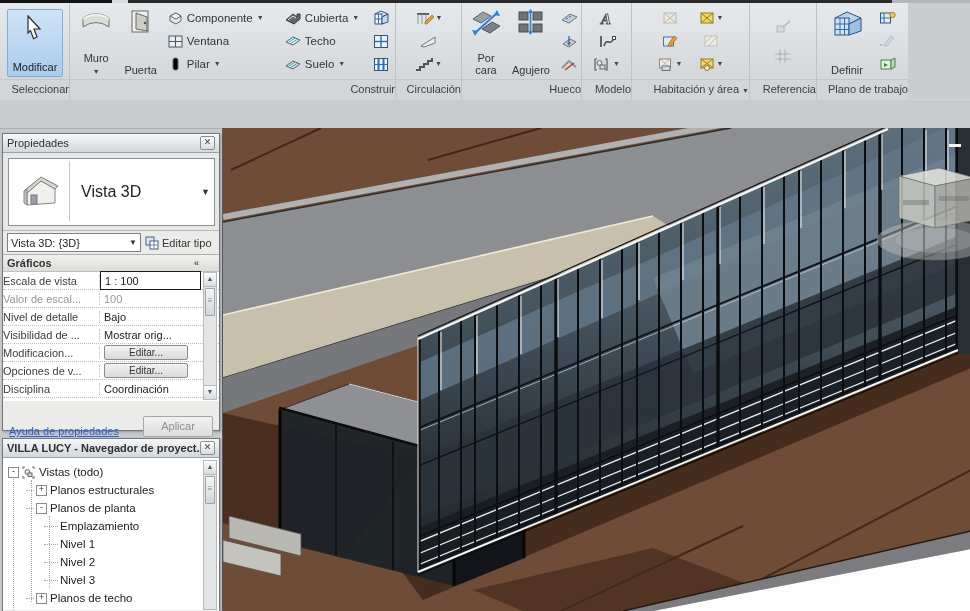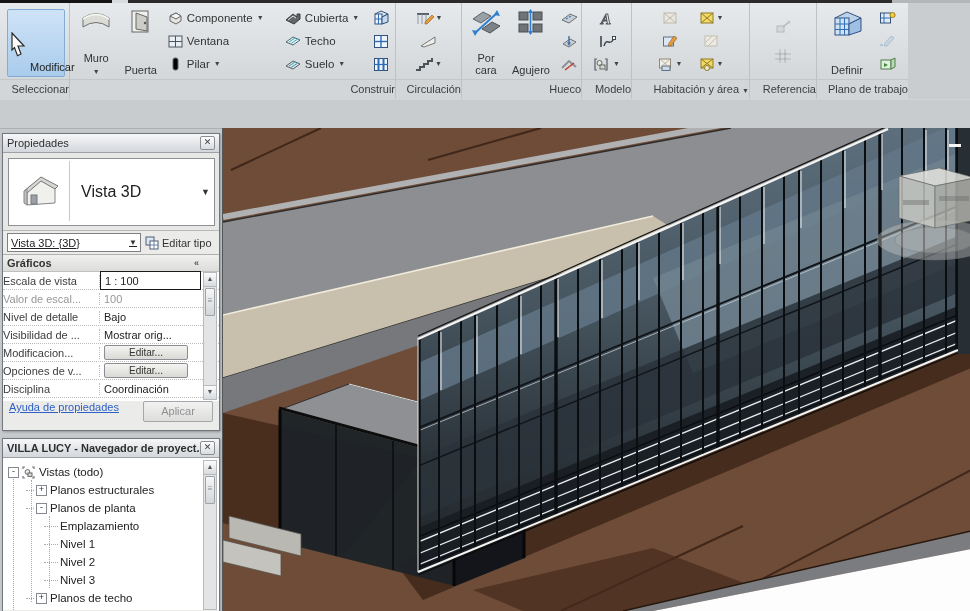--- a/index.html
+++ b/index.html
@@ -19,21 +19,21 @@
     text-align:right;font-size:11px;color:#3d3d3f;background:#d2d6d9;border-top:1px solid #c4c7ca;
     white-space:nowrap;overflow:hidden;}
   .rfill{flex:1;background:#c9cdd0;height:96px;}
   .bigbtn{display:flex;flex-direction:column;align-items:center;justify-content:flex-start;
     font-size:11px;color:#333;padding:3px 2px 0 2px;height:70px;box-sizing:border-box;border-radius:2px;}
   .bigbtn .cap{margin-top:auto;line-height:12px;text-align:center;}
   .rowitem{display:flex;align-items:center;gap:4px;height:23px;font-size:11.5px;color:#333;
     padding:0 3px;border-radius:2px;white-space:nowrap;}
   .caret{font-size:7px;color:#444;line-height:6px;}
   .modif{width:56px;height:66px;margin:4px 6px 0 7px;background:linear-gradient(#cfe3f7,#a9ccec);
-    border:1px solid #84abd3;border-radius:2px;display:flex;align-items:center;
+    border:1px solid #84abd3;border-radius:2px;display:flex;flex-direction:column;align-items:center;
     font-size:11px;color:#222;}
   .modif .cap{margin-top:auto;margin-bottom:3px;}
   .vcol{display:flex;flex-direction:column;justify-content:center;}
   .icbtn{display:flex;align-items:center;justify-content:center;gap:2px;height:23px;padding:0 3px;border-radius:2px;}
   
   .panel{position:absolute;left:2px;width:218px;background:#ebebe9;border:1px solid #73777b;
     box-sizing:border-box;box-shadow:1px 1px 2px rgba(0,0,0,.25);}
   .ptitle{height:18px;background:linear-gradient(#f6f7f8,#d3d7db);border-bottom:1px solid #9da1a5;
     font-size:11px;color:#2e2e30;display:flex;align-items:center;padding:0 4px;}
   .ptitle .t{flex:1;overflow:hidden;white-space:nowrap;}
@@ -42,21 +42,21 @@
   
   .typesel{position:relative;height:77px;background:#e7e7e5;border-bottom:1px solid #b8b8b6;}
   .tsbox{position:absolute;left:5px;top:5px;width:205px;height:66px;background:#fff;border:1px solid #8d9196;}
   .tshouse{position:absolute;left:2px;top:2px;width:58px;height:60px;border-right:1px solid #c9c9c7;
     display:flex;align-items:center;justify-content:center;}
   .tstext{position:absolute;left:72px;top:0;height:66px;display:flex;align-items:center;font-size:16px;color:#222;}
   .tsarrow{position:absolute;right:4px;top:28px;font-size:9px;color:#333;}
   
   .comborow{height:23px;display:flex;align-items:center;padding:0 4px;gap:4px;}
   .combo{width:126px;height:17px;background:#fff;border:1px solid #7d8186;font-size:11px;color:#222;
-    display:flex;align-items:center;padding:0 3px;text-decoration:underline;}
+    display:flex;align-items:center;padding:0 3px;}
   .combo .cv{flex:1;white-space:nowrap;overflow:hidden;}
   .combo .ca{font-size:8px;color:#333;}
   .edittype{display:flex;align-items:center;gap:3px;font-size:11px;color:#333;}
   
   .pgrid{position:relative;background:#fff;border-top:1px solid #b0b0ae;height:146px;overflow:hidden;}
   .ghead{height:16px;background:linear-gradient(#f0f0ee,#dcdcda);border-bottom:1px solid #c0c0be;
     font-size:11px;font-weight:bold;color:#333;display:flex;align-items:center;padding:0 4px;}
   .ghead .chev{margin-left:auto;margin-right:18px;font-size:9px;color:#555;letter-spacing:-2px;}
   .prow{height:17px;display:flex;border-bottom:1px dotted #bdbdbb;font-size:11px;align-items:center;}
   .prow .pl{width:96px;color:#3c3c3e;border-right:1px dotted #bdbdbb;
@@ -68,21 +68,21 @@
   .minibtn{width:82px;height:13px;background:linear-gradient(#f4f4f2,#d9d9d5);border:1px solid #8a8e92;
     border-radius:2px;font-size:10px;color:#333;text-align:center;line-height:13px;}
   
   .vsb{position:absolute;right:2px;width:14px;background:#e3e4e6;border:1px solid #b7babd;box-sizing:border-box;}
   .sbarrow{height:13px;background:linear-gradient(#fbfbfb,#d8dbde);border-bottom:1px solid #b7babd;
     text-align:center;font-size:7px;line-height:12px;color:#555;}
   .sbarrow.dn{border-top:1px solid #b7babd;border-bottom:none;position:absolute;bottom:0;left:0;right:0;}
   .sbthumb{margin:1px;height:26px;background:linear-gradient(#f6f6f6,#d3d6d9);border:1px solid #9fa3a7;
     border-radius:1px;text-align:center;color:#888;font-size:8px;line-height:24px;letter-spacing:0;}
   
-  .pfoot{height:28px;display:flex;align-items:flex-start;padding:0 6px;}
+  .pfoot{height:28px;display:flex;align-items:flex-end;padding:8px 6px;}
   .helplink{font-size:11px;color:#2d5fc6;text-decoration:underline;}
   .applybtn{margin-left:auto;width:68px;height:19px;background:linear-gradient(#f2f2f0,#dddddb);
     border:1px solid #a4a8ac;border-radius:2px;font-size:11px;color:#909092;text-align:center;line-height:18px;}
   
   .tree{position:relative;background:#fff;height:152px;overflow:hidden;font-size:11.5px;color:#222;}
   .trow{position:relative;height:18px;display:flex;align-items:center;white-space:nowrap;}
   .trow .stub{border-top:1px dotted #a8a8a8;width:8px;height:0;margin-right:2px;}
   .expbox{width:9px;height:9px;border:1px solid #848a90;background:#fff;font-size:9px;line-height:7px;
     text-align:center;color:#333;margin-right:3px;flex:none;}
   .d0{padding-left:5px;} .d1{padding-left:23px;} .d2{padding-left:41px;text-align:center;}

